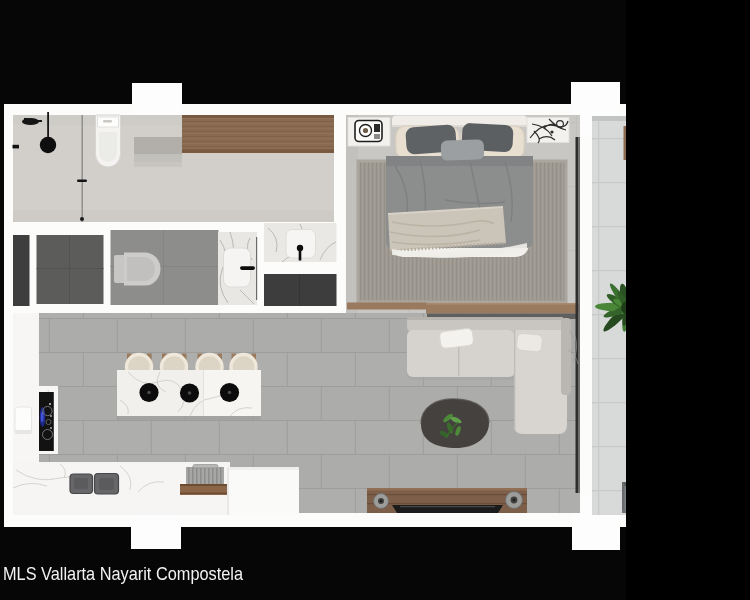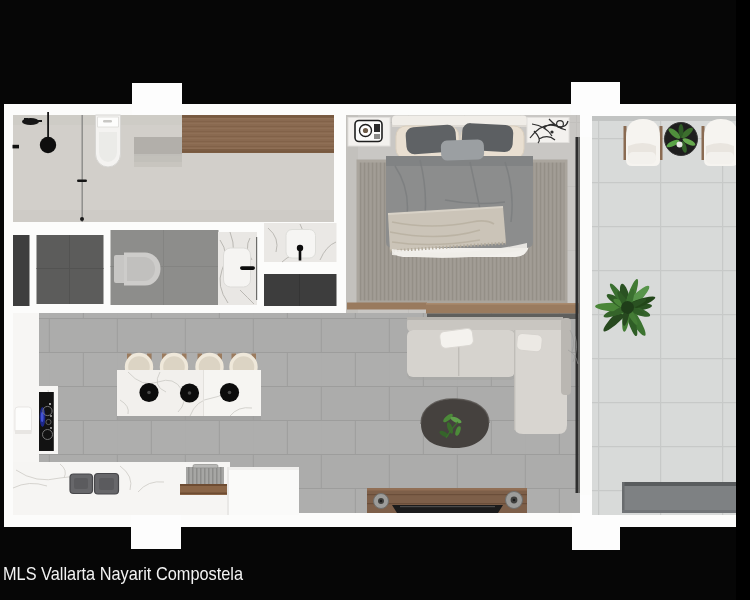--- a/index.html
+++ b/index.html
@@ -1,16 +1,16 @@
 <!DOCTYPE html>
 <html><head>
 <meta charset="utf-8">
 <style>
 html,body{margin:0;padding:0;background:#000;}
-#stage{position:relative;width:736px;height:600px;background:#060606;overflow:hidden;font-family:"Liberation Sans", sans-serif;}
+#stage{position:relative;width:626px;height:600px;background:#060606;overflow:hidden;font-family:"Liberation Sans", sans-serif;}
 svg{display:block;}
 </style>
 </head>
 <body>
 <div id="stage">
 <svg width="750" height="600" viewBox="0 0 750 600">
 <defs>
 <pattern id="ktile" patternUnits="userSpaceOnUse" x="48.8" y="318" width="68" height="68">
   <rect width="68" height="68" fill="#adadac"></rect>
   <rect x="0" y="0" width="68" height="1" fill="#9d9d9c"></rect>

